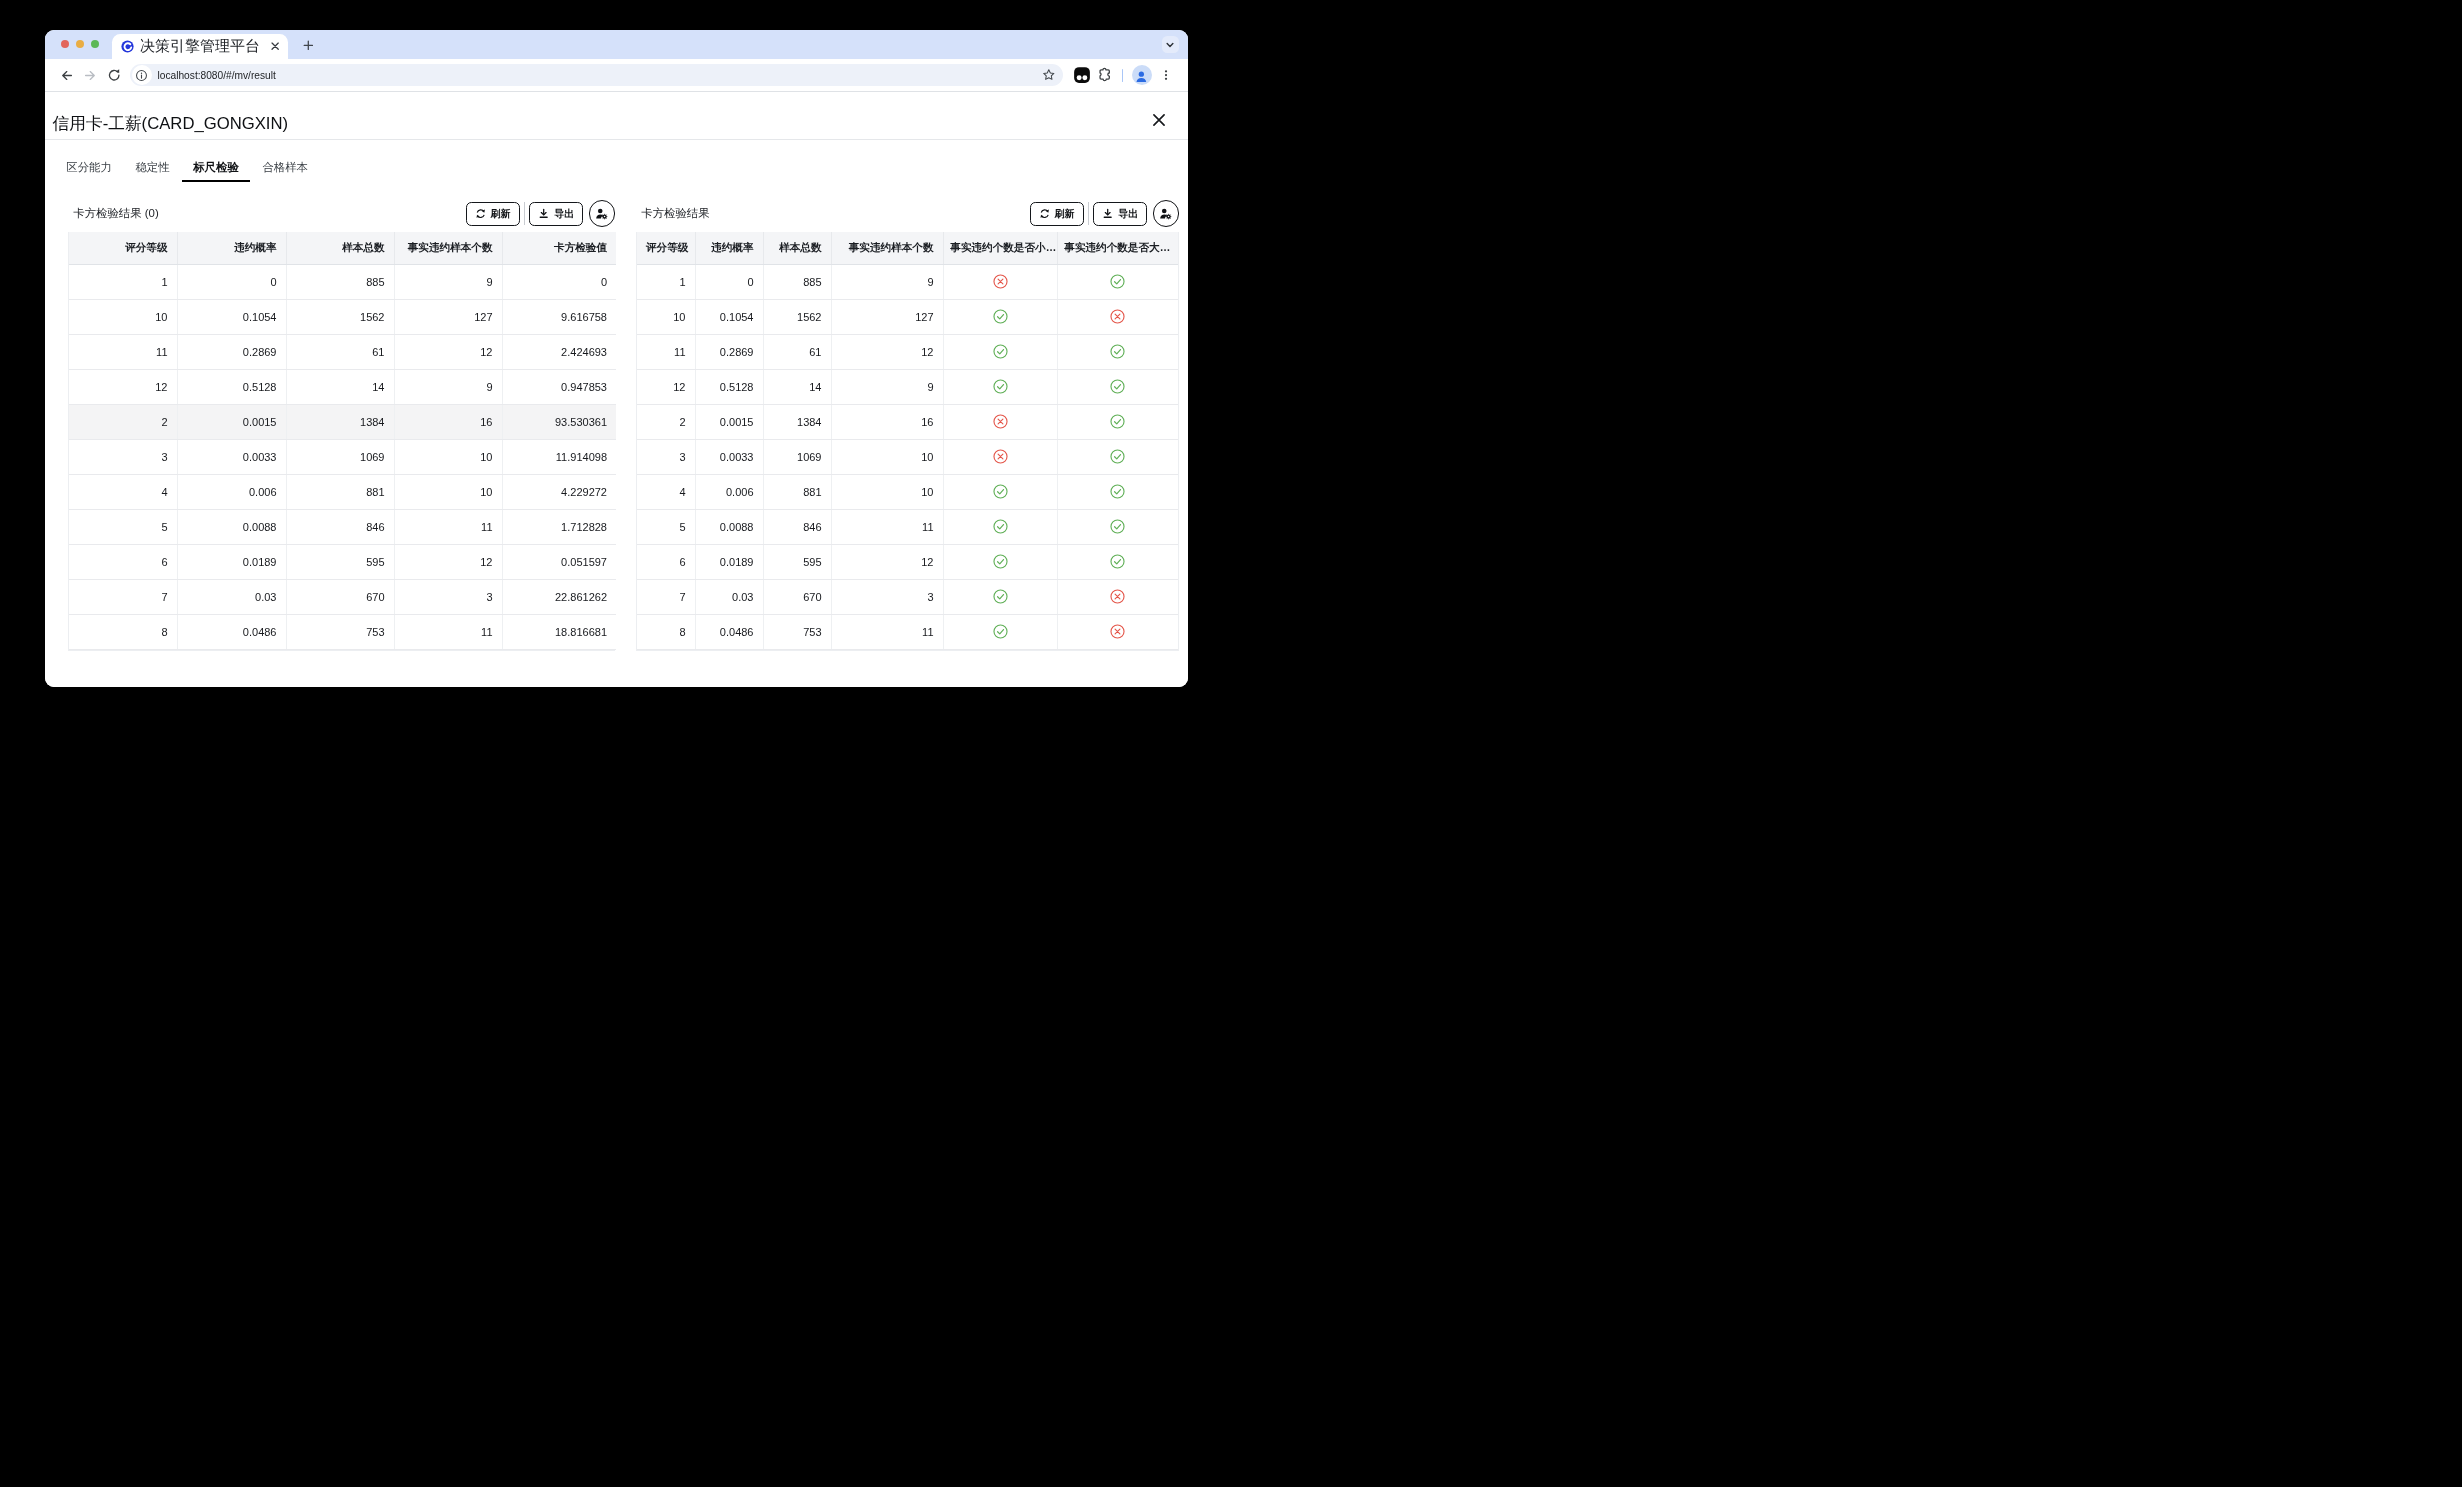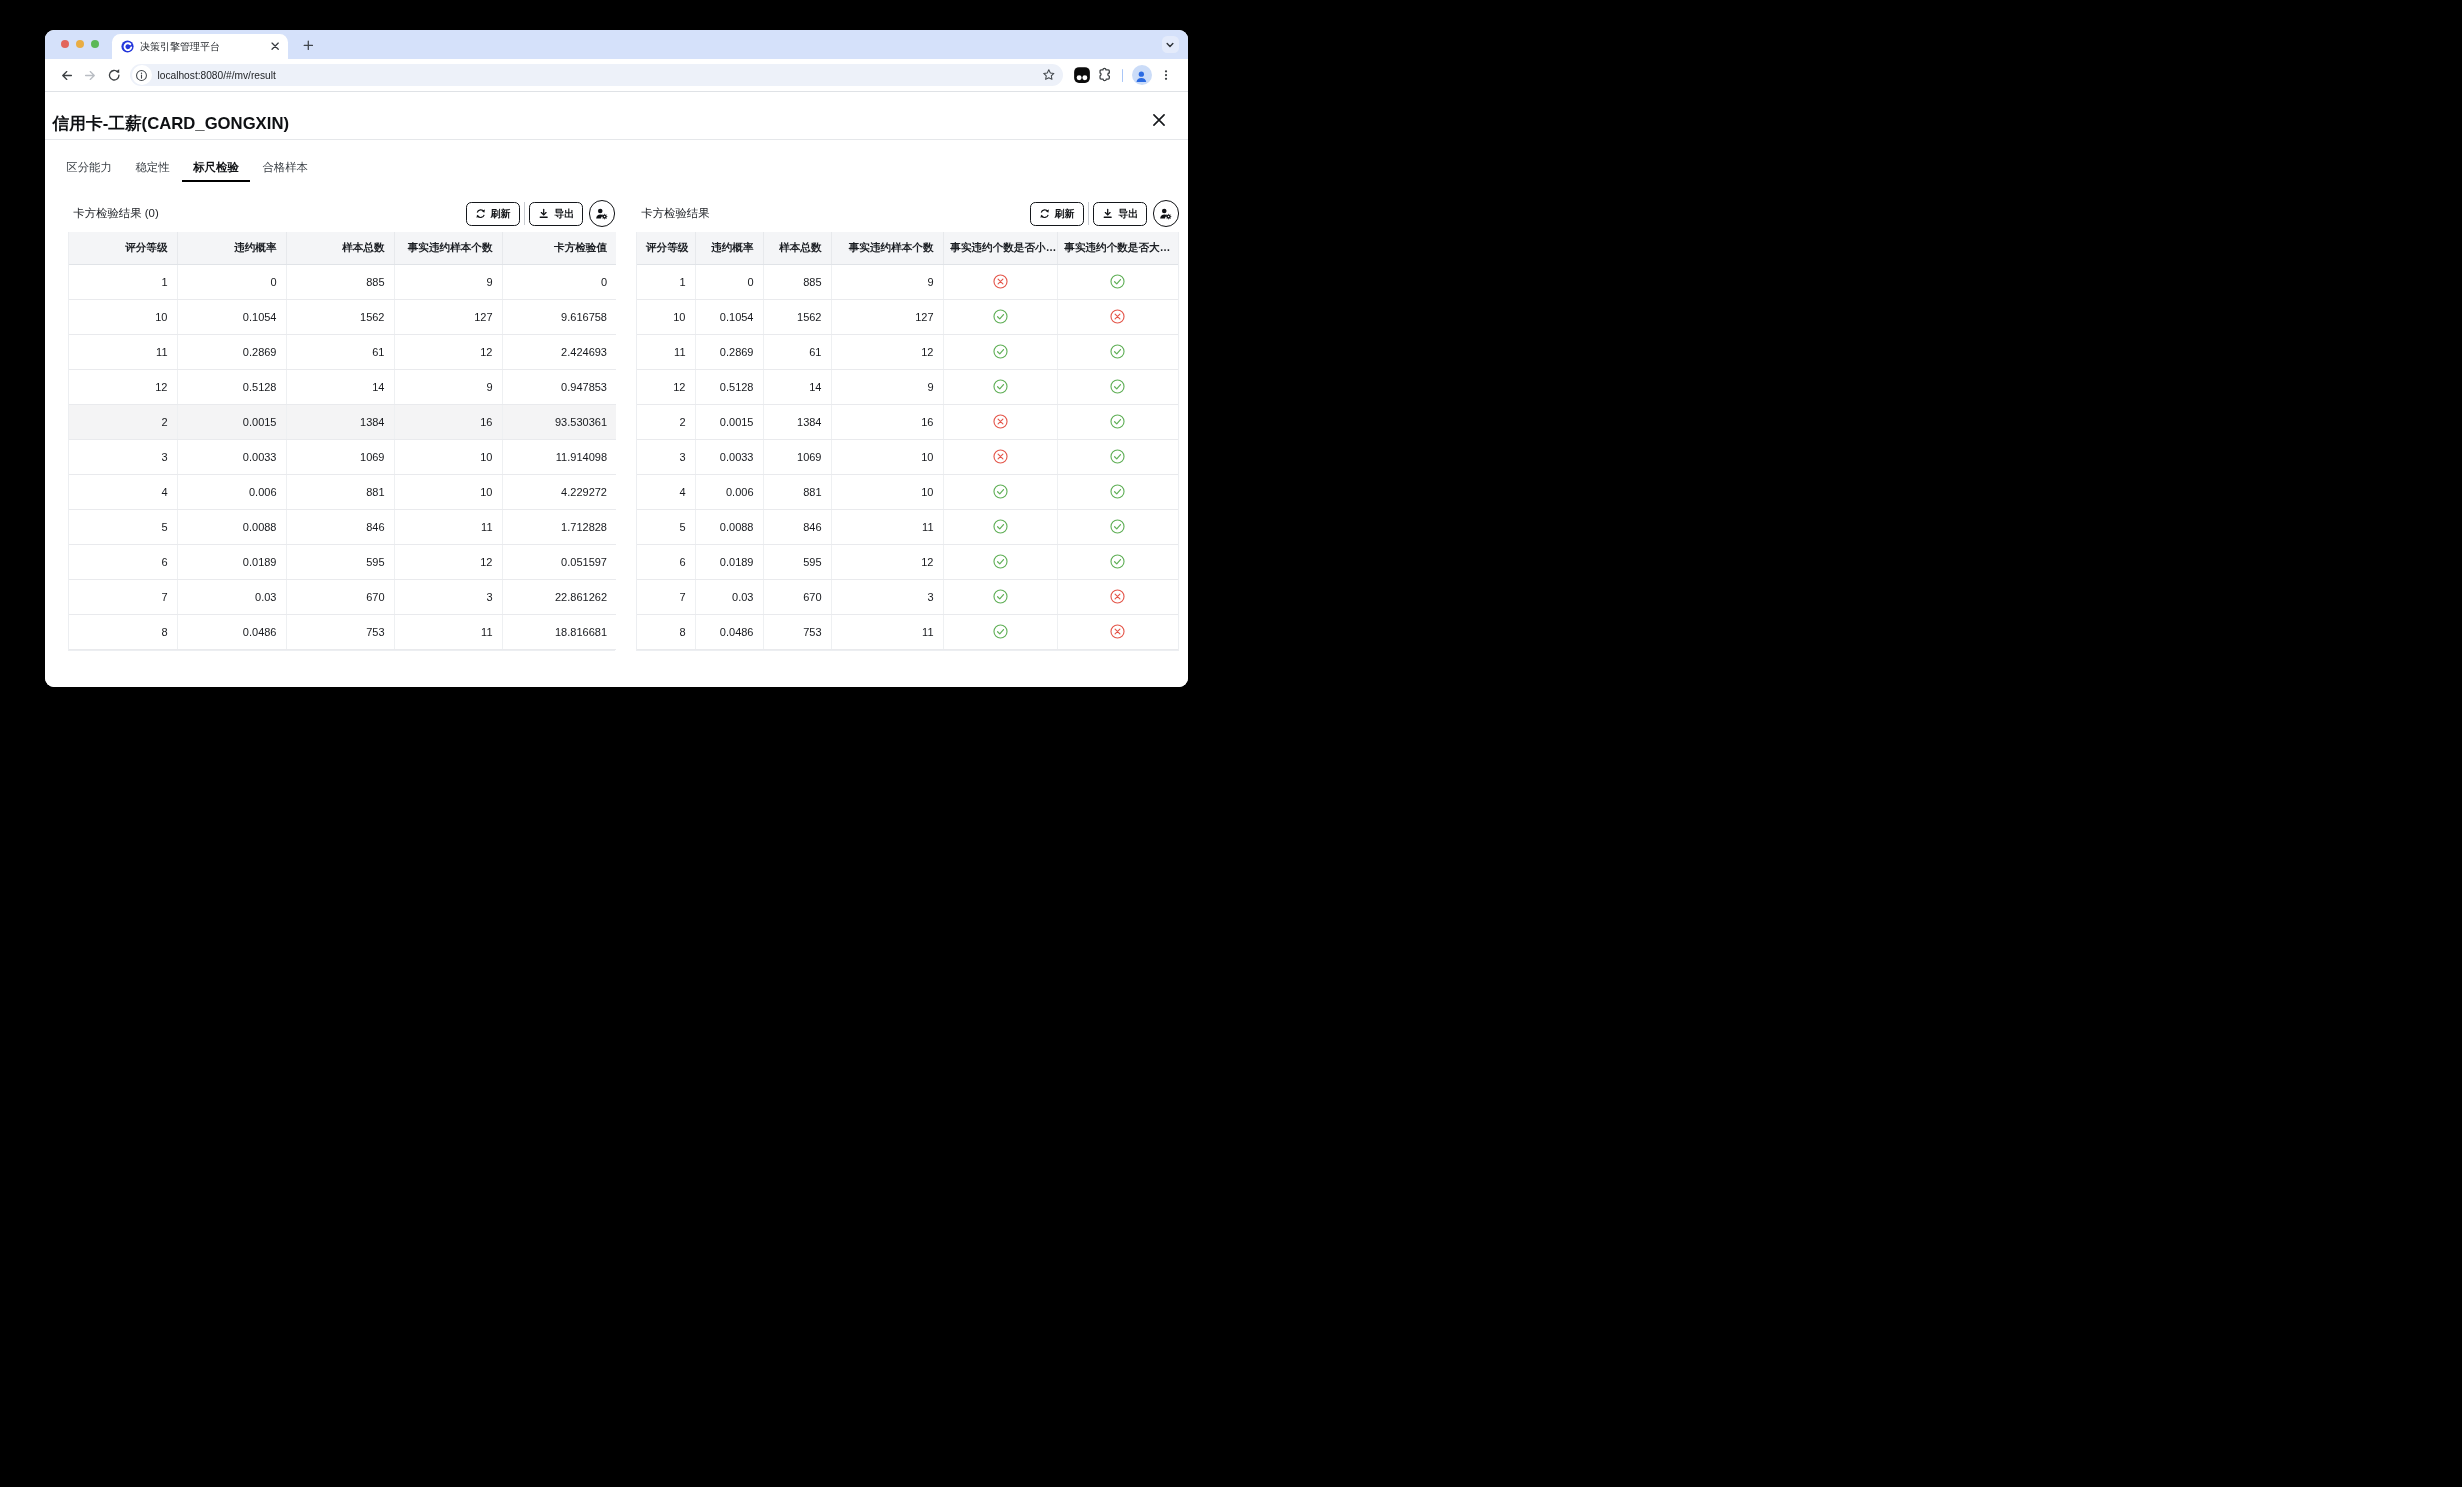--- a/index.html
+++ b/index.html
@@ -7,42 +7,42 @@
   *{box-sizing:border-box;}
   .window{position:absolute;left:45px;top:30px;width:1143px;height:657px;border-radius:9px;
     overflow:hidden;background:#fff;box-shadow:0 15px 45px rgba(0,0,0,.6);}
   
   .tabstrip{position:relative;height:29px;background:#d5e1fa;}
   .traffic{position:absolute;left:16px;top:10px;display:flex;gap:6.8px;}
   .light{width:8px;height:8px;border-radius:50%;}
   .light.red{background:#e2655c;}.light.yellow{background:#e9ad44;}.light.green{background:#5cb857;}
   .chrome-tab{position:absolute;left:67px;bottom:0;width:176px;height:25px;background:#fff;
     border-radius:8.3px 8.3px 0 0;display:flex;align-items:center;gap:6px;padding:0 6.8px 0 9px;}
-  .tab-title{flex:1;font-size:10px;color:#1e2126;white-space:nowrap;overflow:hidden;}
+  .tab-title{flex:1;font-size:15px;color:#1e2126;white-space:nowrap;overflow:hidden;}
   .tab-close,.newtab,.tab-chevron{display:flex;align-items:center;justify-content:center;border-radius:50%;}
   .tab-close{width:13px;height:13px;}
   .newtab{position:absolute;left:253px;bottom:3.8px;width:20px;height:20px;}
   .tab-chevron{position:absolute;right:9px;top:6px;width:17.4px;height:17.4px;background:#e4ebfb;border-radius:5.3px;}
   
   .toolbar{height:33px;background:#fff;display:flex;align-items:center;padding:15px 10px;
     border-bottom:0.8px solid #dfe2e6;}
   .nav-btn{width:23.5px;height:23.5px;display:flex;align-items:center;justify-content:center;border-radius:50%;flex:0 0 auto;}
   .omnibox{flex:1;height:22px;background:#edf1f9;border-radius:11.4px;display:flex;align-items:center;
     margin:0 7.6px 0 4.5px;padding:0 6.8px 0 1.5px;min-width:0;}
   .info-chip{width:20px;height:20px;border-radius:50%;background:#fff;display:flex;align-items:center;
     justify-content:center;margin-right:6px;flex:0 0 auto;}
   .url{font-size:10.2px;color:#1c1e21;white-space:nowrap;overflow:hidden;}
   .star-btn{margin-left:auto;display:flex;}
   .tool-ico{display:flex;align-items:center;justify-content:center;width:23px;height:23px;flex:0 0 auto;}
   .ext-divider{width:1.5px;height:13px;background:#a9c6f7;border-radius:0.8px;margin:0 5.3px;flex:0 0 auto;}
   .avatar{width:20px;height:20px;border-radius:50%;background:#cbdcf8;display:flex;align-items:flex-end;
     justify-content:center;overflow:hidden;flex:0 0 auto;margin:0 3px;}
   
   .page{position:relative;height:595px;background:#fff;}
-  .page-title{position:absolute;left:7.6px;top:20px;margin:0;font-size:16.7px;font-weight:700;color:#0e1013;}
+  .page-title{position:absolute;left:7.6px;top:20px;margin:0;font-size:16.7px;font-weight:400;color:#0e1013;}
   .modal-close{position:absolute;right:20.5px;top:19px;width:18px;height:18px;display:flex;
     align-items:center;justify-content:center;}
   .page-divider{position:absolute;left:0;right:0;top:47px;height:0.8px;background:#e5e7ea;}
   .tabs{position:absolute;left:20.5px;top:68px;display:flex;gap:22px;}
   .tab{position:relative;font-size:11.4px;color:#3b4046;line-height:15px;padding:0 0.8px;cursor:default;}
   .tab.active{color:#101215;font-weight:700;}
   .tab.active::after{content:"";position:absolute;left:-10.6px;right:-10.6px;bottom:-6.8px;height:1.9px;background:#000;}
   
   .panel{position:absolute;top:103px;}
   .panel-left{left:23px;width:547px;}

